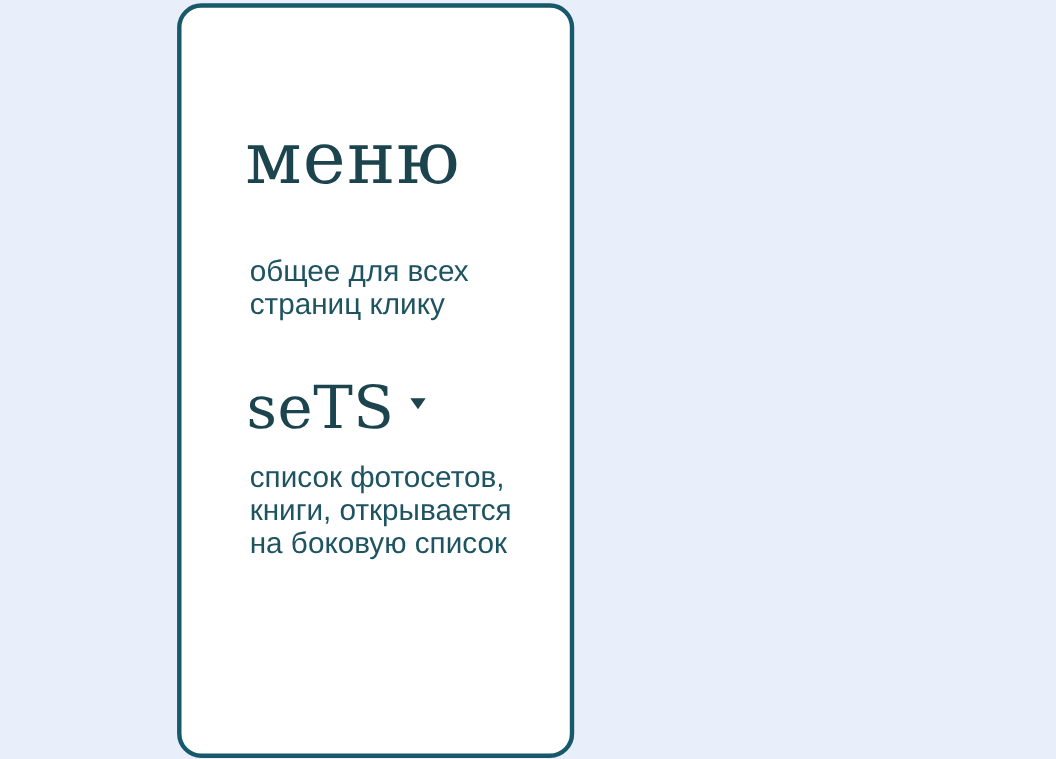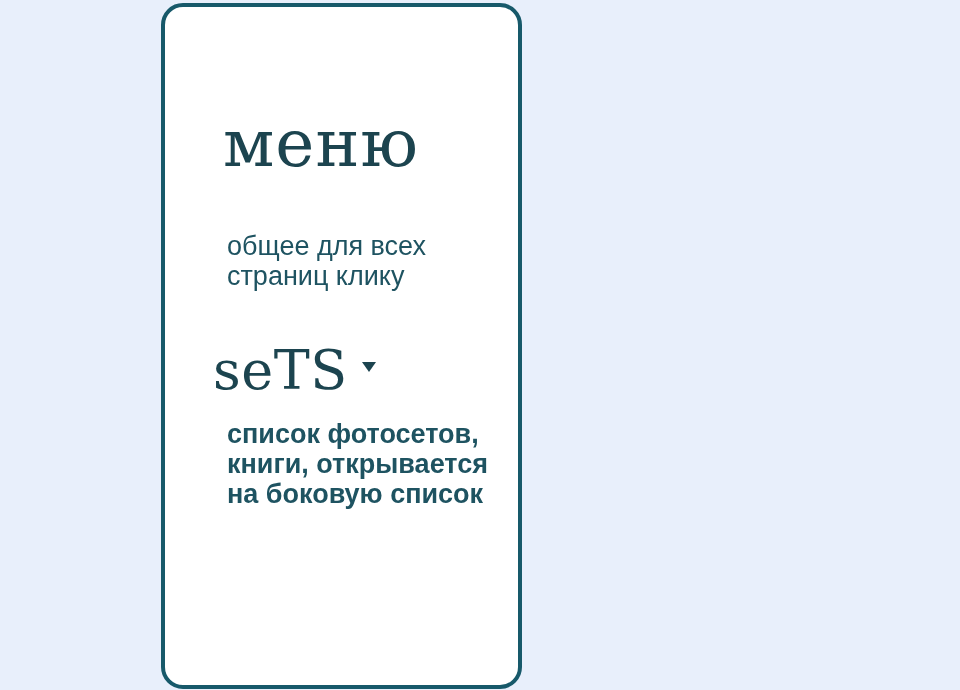--- a/index.html
+++ b/index.html
@@ -38,21 +38,21 @@
     position: absolute;
     left: 62px;
     font-size: 27px;
     line-height: 30px;
     font-weight: 400;
     color: #1e5361;
   }
   .menu-annotation { top: 191px; margin-top: 33px; }
   .sets-row {
     position: absolute;
-    left: 48px;
+    left: 59px;
     top: 337px;
     display: flex;
     align-items: flex-start;
     cursor: pointer;
   }
   .sets-title {
     margin: 0;
     font-family: "DejaVu Serif", serif;
     font-weight: 400;
     font-size: 54px;
@@ -62,21 +62,21 @@
   }
   .chevron-down {
     width: 0;
     height: 0;
     margin-left: 14px;
     margin-top: 18px;
     border-left: 7px solid transparent;
     border-right: 7px solid transparent;
     border-top: 10px solid #1c444f;
   }
-  .sets-annotation { top: 412px; font-weight: bold; }
+  .sets-annotation { top: 412px; }
 </style>
 </head>
 <body>
 
 <div class="page">
   <div class="phone-frame">
 
     <h1 class="menu-title">меню</h1>
 
     <div class="annotation menu-annotation">

